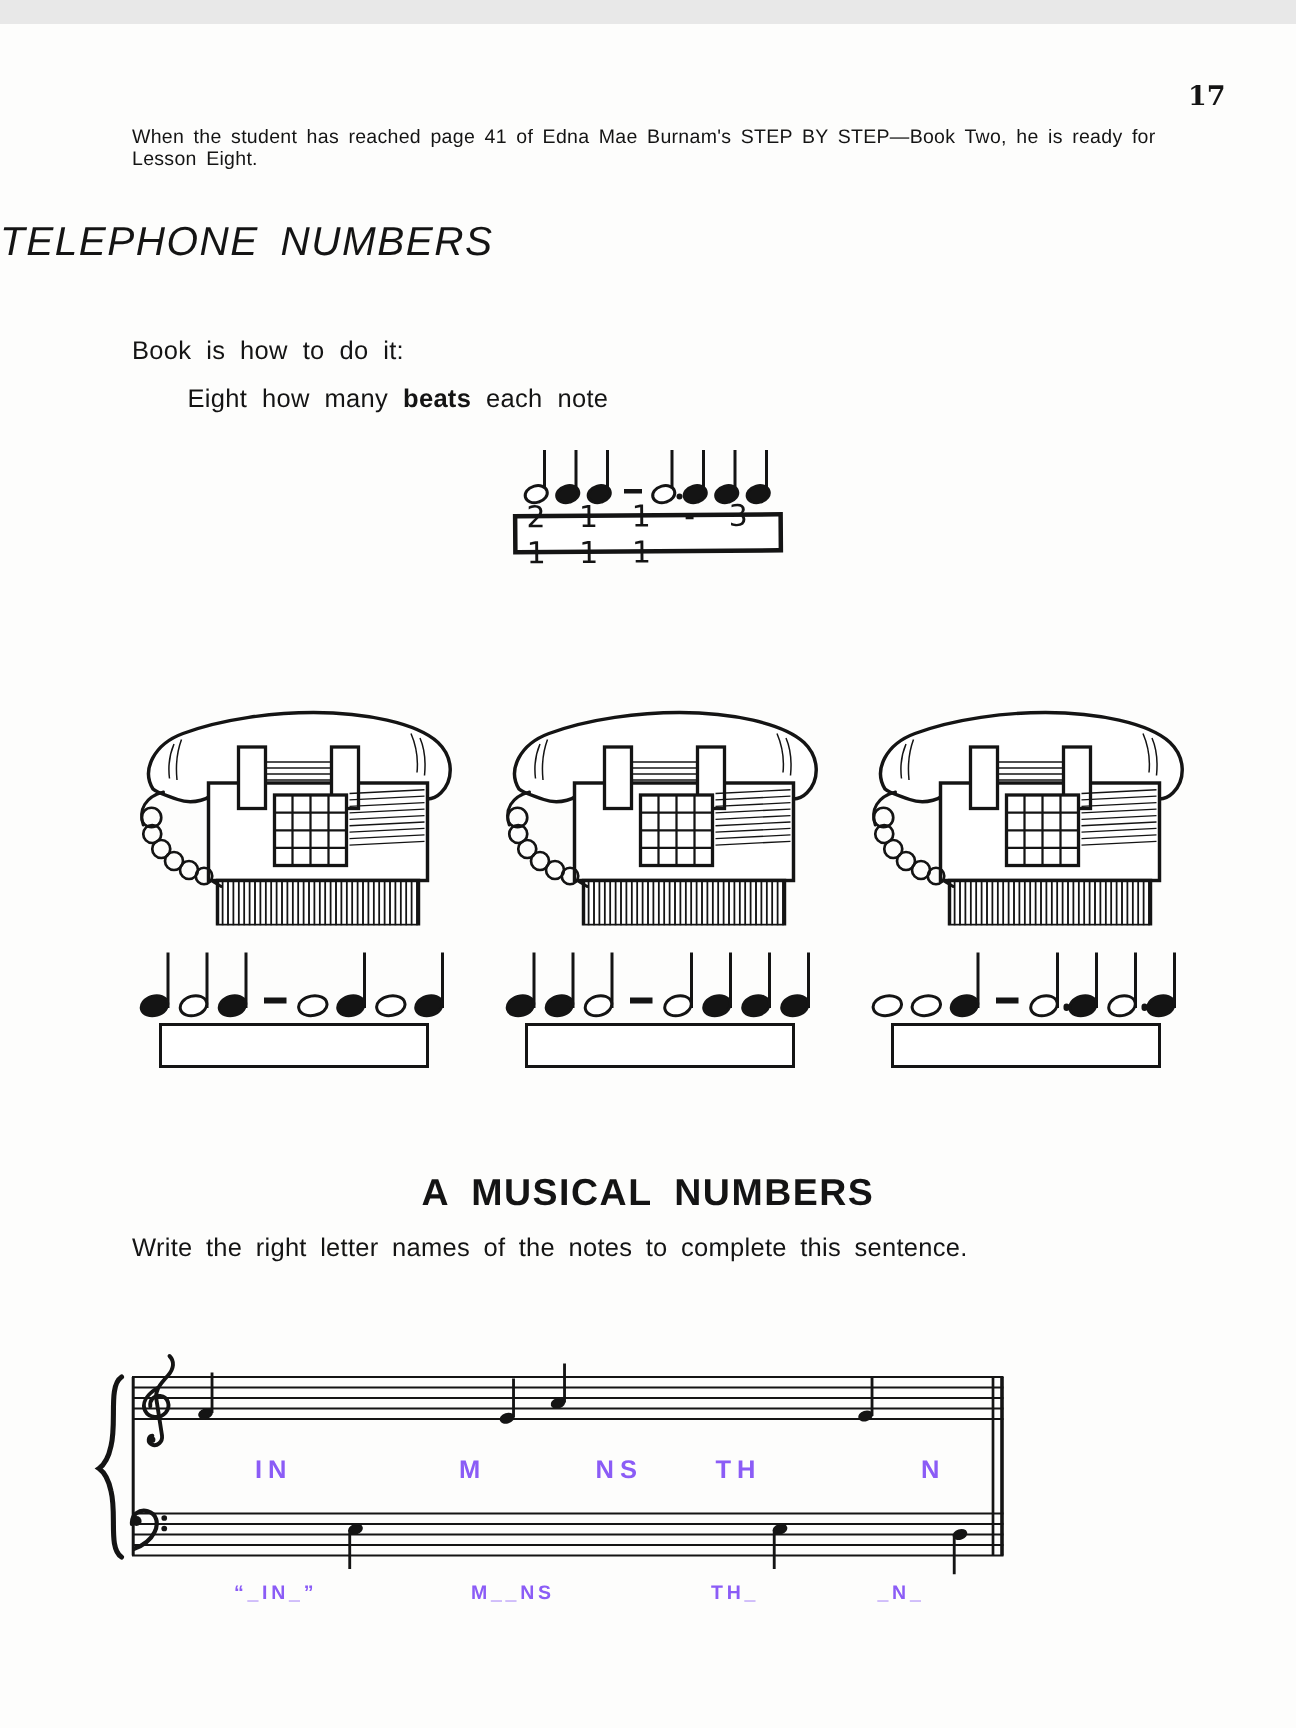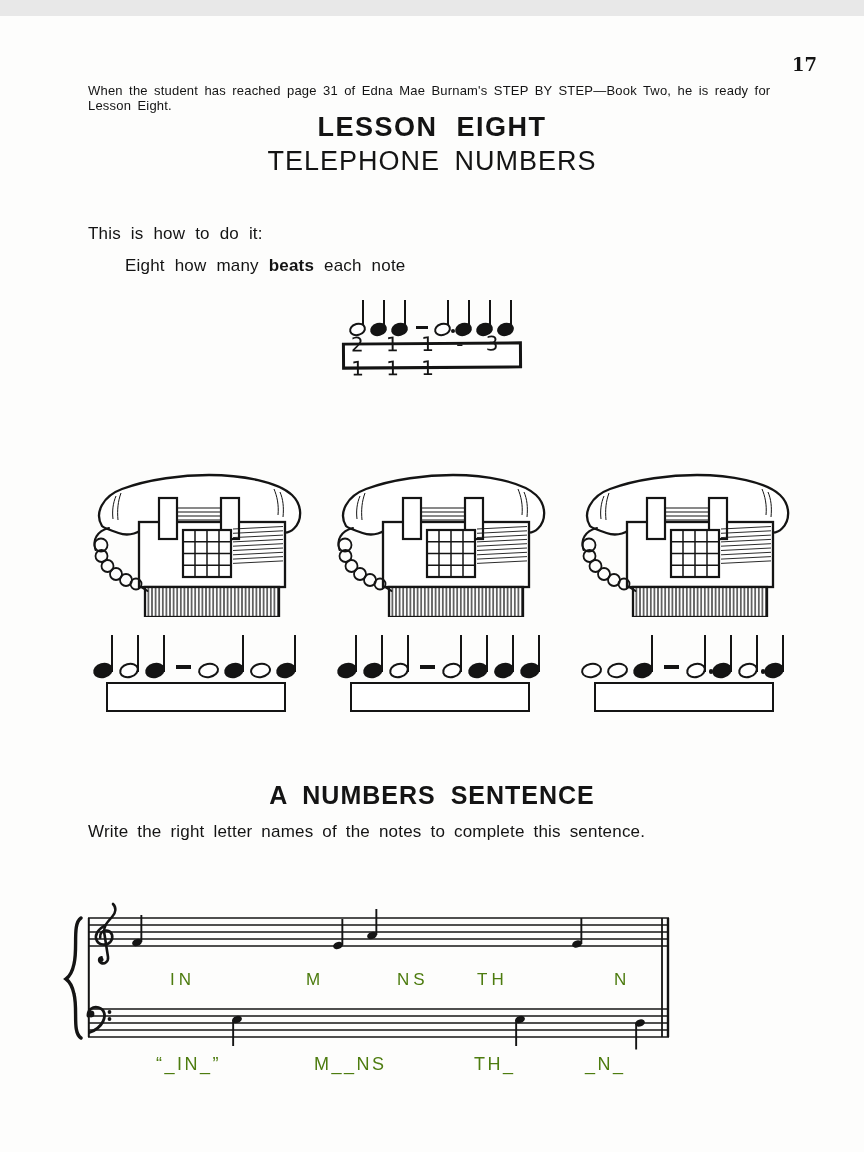--- a/index.html
+++ b/index.html
@@ -14,22 +14,22 @@
   }
   .prereq{
     position:absolute;left:88px;top:67px;width:700px;margin:0;
     font-size:13px;letter-spacing:.2px;word-spacing:2.5px;
   }
   .lesson-title{
     position:absolute;left:0;right:0;top:96px;margin:0;text-align:center;
     font-size:27px;font-weight:700;letter-spacing:1.5px;word-spacing:10px;
   }
   .lesson-subtitle{
-    position:absolute;left:0;right:0;top:130px;margin:0;text-align:center;
-    font-size:27px;font-weight:400;letter-spacing:1px;word-spacing:6px;
+    position:absolute;left:0;right:0;top:130px;margin:0;text-align:left;
+    font-size:27px;font-weight:400;letter-spacing:1px;word-spacing:6px;font-style:italic;
   }
   .body-line{position:absolute;margin:0;font-size:17px;word-spacing:5px;letter-spacing:.2px;}
   .find-line{left:88px;top:174px;}
   .how-line{left:88px;top:208px;}
   .write-line{left:125px;top:239px;line-height:21px;}
   .write-line b{font-weight:700;}
 
   
   .notes-row{display:flex;align-items:flex-end;justify-content:center;}
   .notes-row .note{position:relative;display:block;}
@@ -77,24 +77,24 @@
 
   
   .sentence-head{
     position:absolute;left:0;right:0;top:765px;margin:0;text-align:center;
     font-size:25px;font-weight:700;letter-spacing:1px;word-spacing:7px;
   }
   .sentence-instr{left:88px;top:806px;word-spacing:4px;text-align:center;}
   .staff-wrap{position:absolute;left:58px;top:878px;width:625px;height:200px;}
   .staff-wrap svg{position:absolute;left:0;top:0;}
   .sw,.aw{
-    position:absolute;font-weight:400;color:#4d7c0f;white-space:nowrap;
+    position:absolute;font-weight:700;color:#8b5cf6;white-space:nowrap;
   }
   .sw{top:76px;font-size:17px;letter-spacing:4px;}
-  .aw{top:160px;font-size:18px;letter-spacing:2.5px;}
+  .aw{top:160px;font-size:13px;letter-spacing:2.5px;}
 </style>
 </head>
 <body>
 
 <svg width="0" height="0" style="position:absolute" aria-hidden="true">
   <defs>
     <pattern id="skirtHatch" width="3.6" height="8" patternUnits="userSpaceOnUse">
       <rect width="3.6" height="8" fill="#fff"></rect>
       <line x1="1.8" y1="0" x2="1.8" y2="8" stroke="#141414" stroke-width="1.2"></line>
     </pattern>
@@ -154,26 +154,25 @@
         <path d="M 52,122 C 55,124 57,125 58.5,126" stroke-width="2"></path>
       </g>
     </symbol>
   </defs>
 </svg>
 
 <div class="page">
 
   <div class="page-number">17</div>
 
-  <p class="prereq">When the student has reached page 31 of Edna Mae Burnam's STEP BY STEP—Book Two, he is ready for Lesson Eight.</p>
-
-  <h1 class="lesson-title">LESSON EIGHT</h1>
+  <p class="prereq">When the student has reached page 41 of Edna Mae Burnam's STEP BY STEP—Book Two, he is ready for Lesson Eight.</p>
+
   <h2 class="lesson-subtitle">TELEPHONE NUMBERS</h2>
 
-  <p class="body-line how-line">This is how to do it:</p>
+  <p class="body-line how-line">Book is how to do it:</p>
   <p class="body-line write-line"><span>Eight how many </span><b>beats</b><span> each note</span><br>
   </p>
 
   <div class="example">
     <div class="notes-row small">
         <span class="note half">
           <span class="stem"></span>
           <span class="head"></span>
         </span>
         <span class="note quarter">
@@ -319,21 +318,21 @@
             <span class="stem"></span>
             <span class="head"></span>
           </span>
         </div>
       <div class="answer-box">
           <span></span>
         </div>
     </div>
   </div>
 
-  <h2 class="sentence-head">A NUMBERS SENTENCE</h2>
+  <h2 class="sentence-head">A MUSICAL NUMBERS</h2>
   <p class="body-line sentence-instr">Write the right letter names of the notes to complete this sentence.</p>
 
   <div class="staff-wrap">
     <svg width="625" height="200" viewBox="0 0 625 200">
 
       <path d="M 23,24 C 14,30 20,54 16,70 C 14.2,78.5 10.8,83 8,85 C 10.8,87 14.2,91.5 16,100 C 20,116 14,138 23,144" fill="none" stroke="#141414" stroke-width="3.4" stroke-linecap="round"></path>
 
       <g stroke="#141414" stroke-width="1.3">
         <line x1="30" y1="24" x2="611" y2="24"></line>
         <line x1="30" y1="31" x2="611" y2="31"></line>

